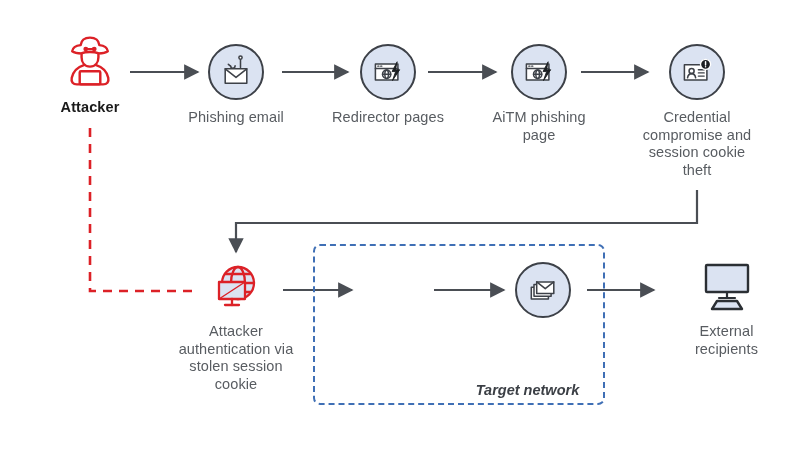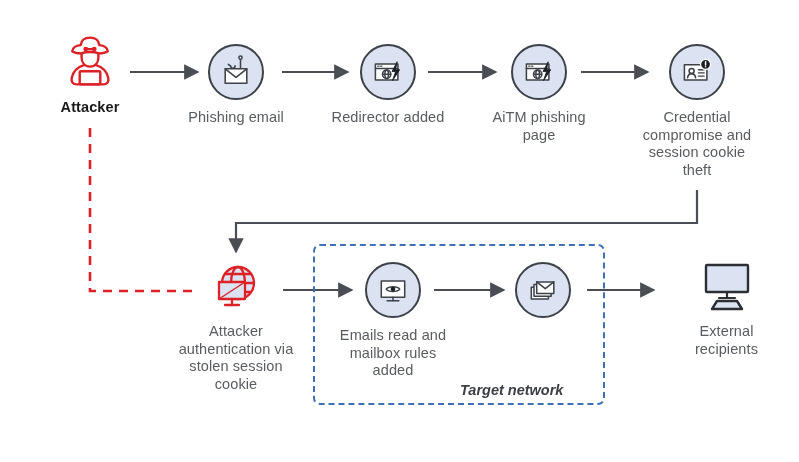--- a/index.html
+++ b/index.html
@@ -69,21 +69,21 @@
     height: 161px;
     border: 2.2px dashed #3f6fb5;
     border-radius: 7px;
     box-sizing: border-box;
   }
   #target-box-label {
     position: absolute;
     left: 460px;
     top: 382px;
     width: 135px;
-    text-align: left;
+    text-align: center;
     font-size: 14.5px;
     font-style: italic;
     font-weight: bold;
     color: #3b3f45;
   }
 </style>
 </head>
 <body>
 
 <div id="canvas">
@@ -173,21 +173,21 @@
           <line x1="6" y1="16" x2="31" y2="16"></line>
           <line x1="8.6" y1="13.5" x2="10" y2="13.5" stroke-width="1.3"></line>
           <line x1="11.8" y1="13.5" x2="13.2" y2="13.5" stroke-width="1.3"></line>
           <circle cx="18.5" cy="22.5" r="4.6"></circle>
           <ellipse cx="18.5" cy="22.5" rx="2" ry="4.6"></ellipse>
           <line x1="14" y1="22.5" x2="23" y2="22.5"></line>
           <path d="M30 9 L24.5 19.5 L28.5 19.5 L25 29.5 L33 17.5 L28.6 17.5 Z" fill="#1c1f23" stroke="#1c1f23" stroke-width="1"></path>
         </g>
       </svg>
     </div>
-    <div class="node-label">Redirector added</div>
+    <div class="node-label">Redirector pages</div>
   </div>
 
   <div class="node" style="left:478px; top:44px; width:122px;">
     <div class="icon-circle">
       <svg viewBox="0 0 40 40" width="36" height="36" xmlns="http://www.w3.org/2000/svg">
         <g stroke="#3d4148" stroke-width="1.7" fill="none" stroke-linejoin="round" stroke-linecap="round">
           <rect x="6" y="11" width="25" height="18" fill="#ffffff"></rect>
           <line x1="6" y1="16" x2="31" y2="16"></line>
           <line x1="8.6" y1="13.5" x2="10" y2="13.5" stroke-width="1.3"></line>
           <line x1="11.8" y1="13.5" x2="13.2" y2="13.5" stroke-width="1.3"></line>
@@ -239,36 +239,20 @@
           <line x1="15" y1="45" x2="29" y2="45"></line>
         </g>
       </svg>
     </div>
     <div class="node-label">Attacker
 authentication via
 stolen session
 cookie</div>
   </div>
 
-  <div class="node" style="left:330px; top:262px; width:126px;">
-    <div class="icon-circle">
-      <svg viewBox="0 0 40 40" width="36" height="36" xmlns="http://www.w3.org/2000/svg">
-        <g stroke="#3d4148" stroke-width="1.7" fill="none" stroke-linejoin="round" stroke-linecap="round">
-          <rect x="7" y="10" width="26" height="18" fill="#ffffff"></rect>
-          <path d="M12.5 19 C15 15.5 25 15.5 27.5 19 C25 22.5 15 22.5 12.5 19 Z"></path>
-          <circle cx="20" cy="19" r="2.6" fill="#1c1f23" stroke="none"></circle>
-          <line x1="20" y1="28" x2="20" y2="32"></line>
-          <line x1="13.5" y1="32" x2="26.5" y2="32"></line>
-        </g>
-      </svg>
-    </div>
-    <div class="node-label">Emails read and
-mailbox rules
-added</div>
-  </div>
 
   <div class="node" style="left:492px; top:262px; width:102px;">
     <div class="icon-circle">
       <svg viewBox="0 0 40 40" width="36" height="36" xmlns="http://www.w3.org/2000/svg">
         <g stroke="#3d4148" stroke-width="1.7" fill="#ffffff" stroke-linejoin="round" stroke-linecap="round">
           <rect x="7" y="17" width="19" height="13"></rect>
           <rect x="10" y="14" width="19" height="13"></rect>
           <rect x="13" y="11" width="19" height="13"></rect>
           <path d="M13 11 L22.5 18.5 L32 11" fill="none"></path>
         </g>

